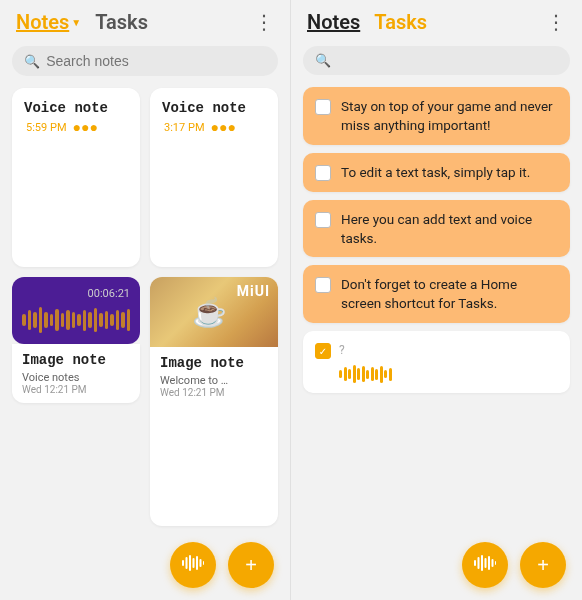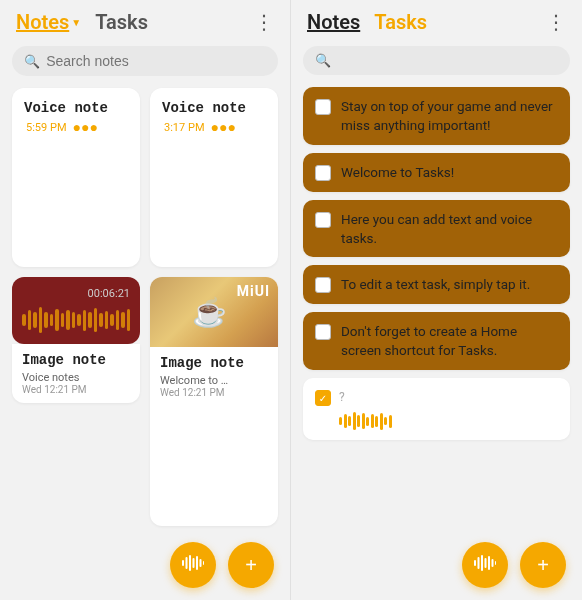--- a/index.html
+++ b/index.html
@@ -123,21 +123,21 @@
       margin-top: 2px;
     }
     .voice-time {
       font-size: 11px;
       color: #f5a800;
       margin-left: 2px;
     }
 
     
     .audio-card {
-      background: #7f1d1d;
+      background: #4c1d95;
       border-radius: 12px;
       padding: 10px;
       cursor: pointer;
     }
     .audio-timer {
       font-size: 11px;
       color: #ccc;
       text-align: right;
       margin-bottom: 6px;
     }
@@ -211,21 +211,21 @@
       box-shadow: 0 3px 8px rgba(245,168,0,0.4);
     }
 
     
     .tasks-list {
       flex: 1;
       overflow-y: auto;
       padding: 4px 12px;
     }
     .task-item {
-      background: #a16207;
+      background: #fdba74;
       border-radius: 10px;
       padding: 10px 12px;
       margin-bottom: 8px;
       display: flex;
       align-items: flex-start;
       gap: 10px;
       cursor: pointer;
       box-shadow: 0 1px 3px rgba(0,0,0,0.05);
     }
     .task-checkbox {
@@ -390,33 +390,29 @@
     <span class="search-icon">🔍</span>
   </div>
 
   <div class="tasks-list">
 
     <div class="task-item">
       <div class="task-checkbox"></div>
       <span class="task-text">Stay on top of your game and never miss anything important!</span>
     </div>
 
+
     <div class="task-item">
       <div class="task-checkbox"></div>
-      <span class="task-text">Welcome to Tasks!</span>
+      <span class="task-text">To edit a text task, simply tap it.</span>
     </div>
 
     <div class="task-item">
       <div class="task-checkbox"></div>
       <span class="task-text">Here you can add text and voice tasks.</span>
-    </div>
-
-    <div class="task-item">
-      <div class="task-checkbox"></div>
-      <span class="task-text">To edit a text task, simply tap it.</span>
     </div>
 
     <div class="task-item">
       <div class="task-checkbox"></div>
       <span class="task-text">Don't forget to create a Home screen shortcut for Tasks.</span>
     </div>
 
     <div class="task-item-special">
       <div class="task-special-top">
         <div class="task-checkbox checked">✓</div>

